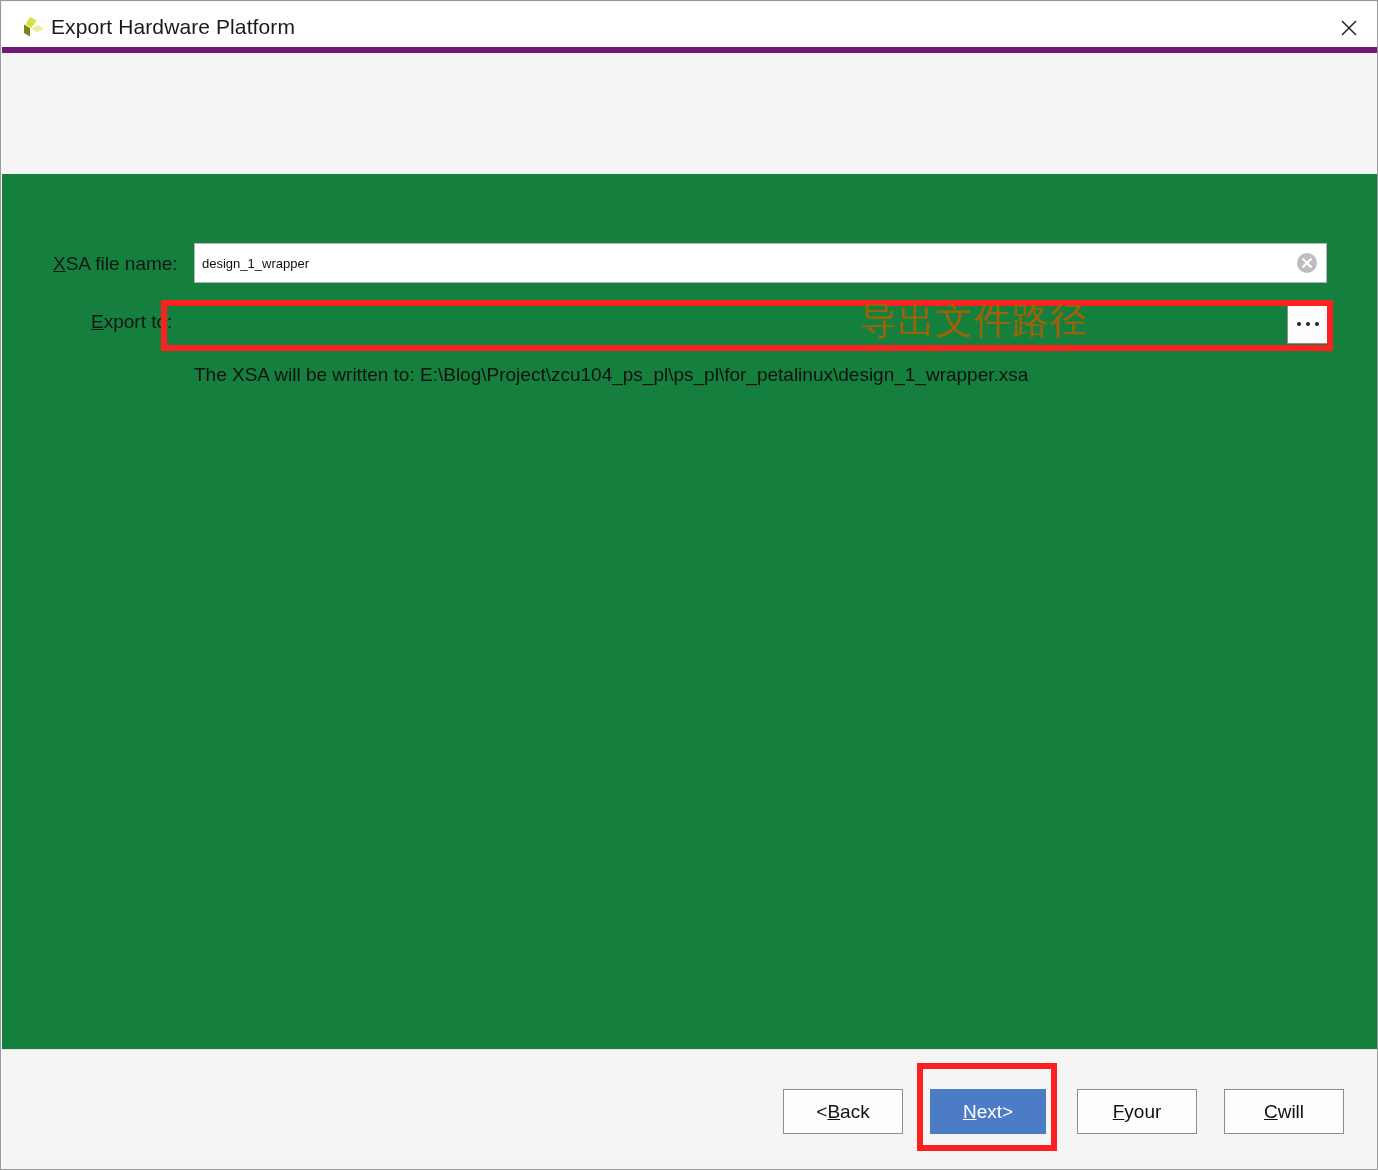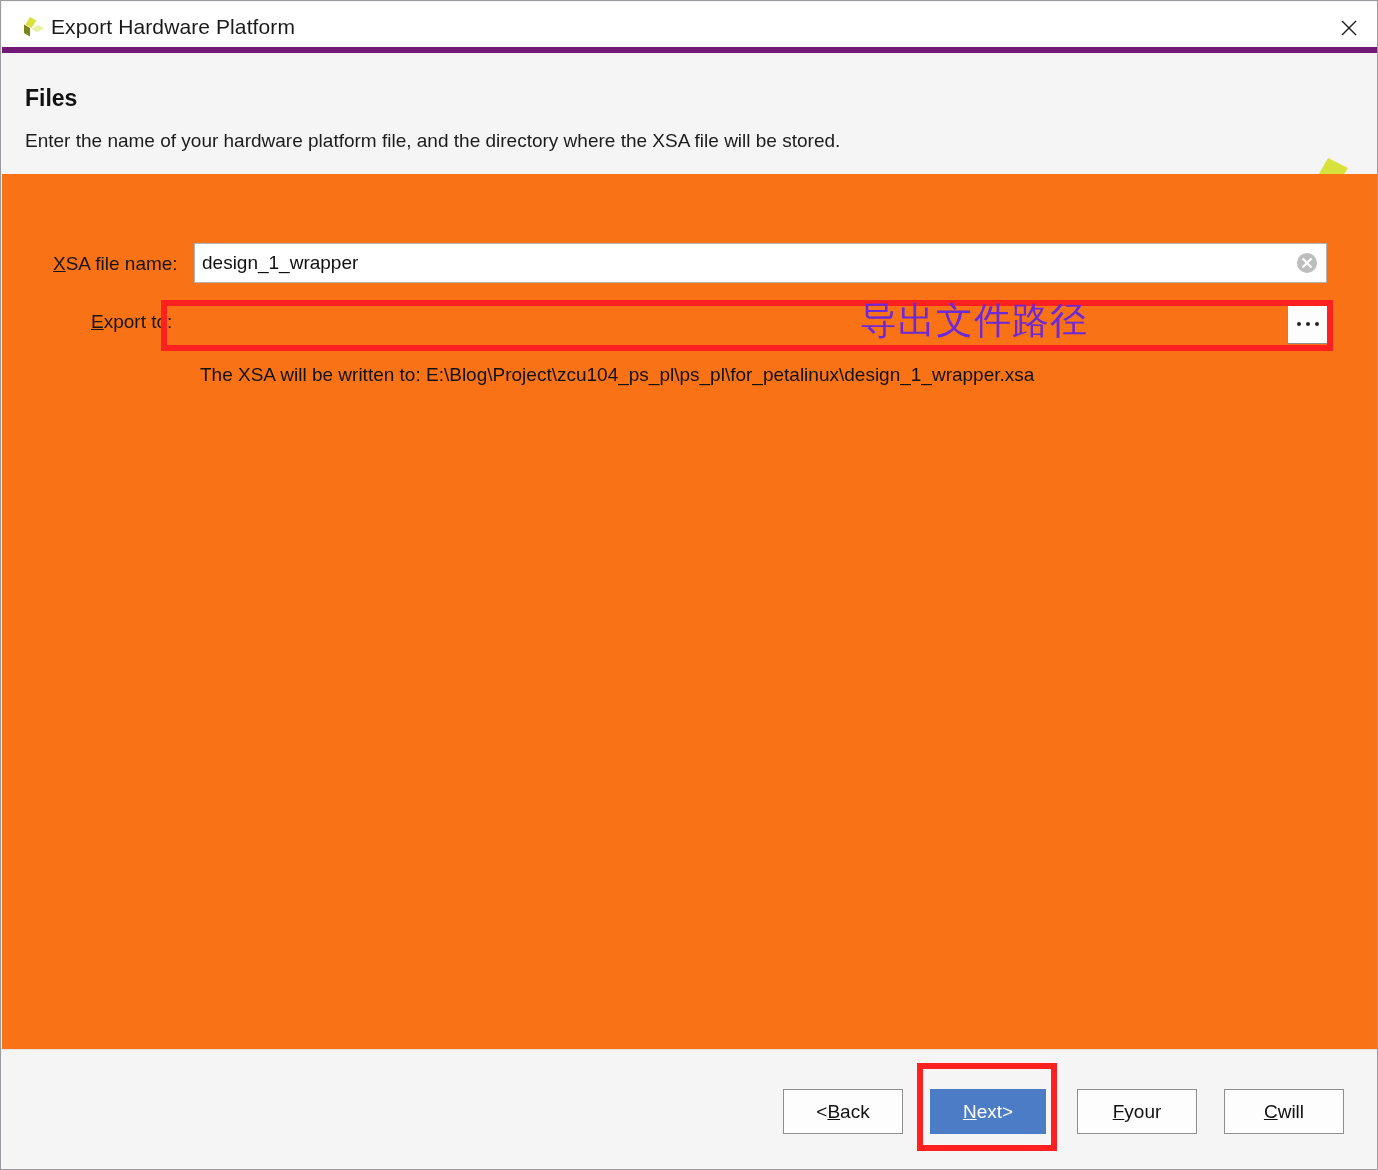--- a/index.html
+++ b/index.html
@@ -83,21 +83,21 @@
     left: 1296px; top: 102px;
     width: 72px; height: 62px;
   }
 
   
   .form-area {
     position: absolute;
     left: 1px; top: 173px;
     width: 1376px;
     height: 875px;
-    background: #f97316;
+    background: #15803d;
   }
 
   .field-label {
     position: absolute;
     font-size: 19px;
     color: #151515;
     white-space: nowrap;
   }
   .mnemonic { text-decoration: underline; }
 
@@ -116,21 +116,21 @@
     left: 192px; top: 69px;
     width: 1133px; height: 40px;
     border: 1px solid #b4b4b4;
   }
   .input-export {
     left: 191px; top: 129px;
     width: 1088px; height: 41px;
     border: 2px solid #5b87d8;
   }
   .input-value {
-    font-size: 19px;
+    font-size: 13px;
     color: #101010;
     margin-left: 7px;
     white-space: nowrap;
     overflow: hidden;
   }
   .caret {
     display: inline-block;
     width: 1px;
     height: 23px;
     background: #101010;
@@ -180,28 +180,27 @@
     left: 916px; top: 1062px;
     width: 140px; height: 88px;
   }
 
   .hint-text {
     position: absolute;
     left: 192px; top: 190px;
     font-size: 19px;
     color: #111111;
     white-space: nowrap;
-    margin-left: 6px;
   }
 
   .annotation {
     position: absolute;
     left: 859px; top: 295px;
     font-size: 37px;
-    color: #6d28d9;
+    color: #a16207;
     font-family: "DejaVu Sans", sans-serif;
     letter-spacing: 1px;
     white-space: nowrap;
   }
 
   
   .footer-sep {
     position: absolute;
     left: 1px; top: 1048px;
     width: 1376px; height: 1px;
@@ -249,31 +248,20 @@
     </div>
     <div class="title-text">Export Hardware Platform</div>
     <div class="close-btn">
       <svg width="18" height="18" viewBox="0 0 18 18">
         <line x1="2" y1="2" x2="16" y2="16" stroke="#202020" stroke-width="1.4"></line>
         <line x1="16" y1="2" x2="2" y2="16" stroke="#202020" stroke-width="1.4"></line>
       </svg>
     </div>
   </div>
 
-  <div class="header-band">
-    <div class="page-title">Files</div>
-    <div class="page-subtitle">Enter the name of your hardware platform file, and the directory where the XSA file will be stored.</div>
-    <div class="brand-logo">
-      <svg width="72" height="62" viewBox="0 0 72 62">
-        <polygon points="30,2 50,12 36,34 18,23" fill="#d8e23c"></polygon>
-        <polygon points="15,25 33,35.5 33,59 15,48" fill="#7d8415"></polygon>
-        <polygon points="37,36 57,25 71,34 50,46" fill="#e9efa3"></polygon>
-      </svg>
-    </div>
-  </div>
 
   <div class="form-area">
 
     <div class="field-label label-xsa"><span class="mnemonic">X</span><span>SA file name:</span></div>
 
     <div class="text-input input-xsa">
       <span class="input-value">design_1_wrapper</span>
       <span class="clear-icon">
         <svg width="22" height="22" viewBox="0 0 22 22">
           <circle cx="11" cy="11" r="10" fill="#bdbdbd"></circle>

